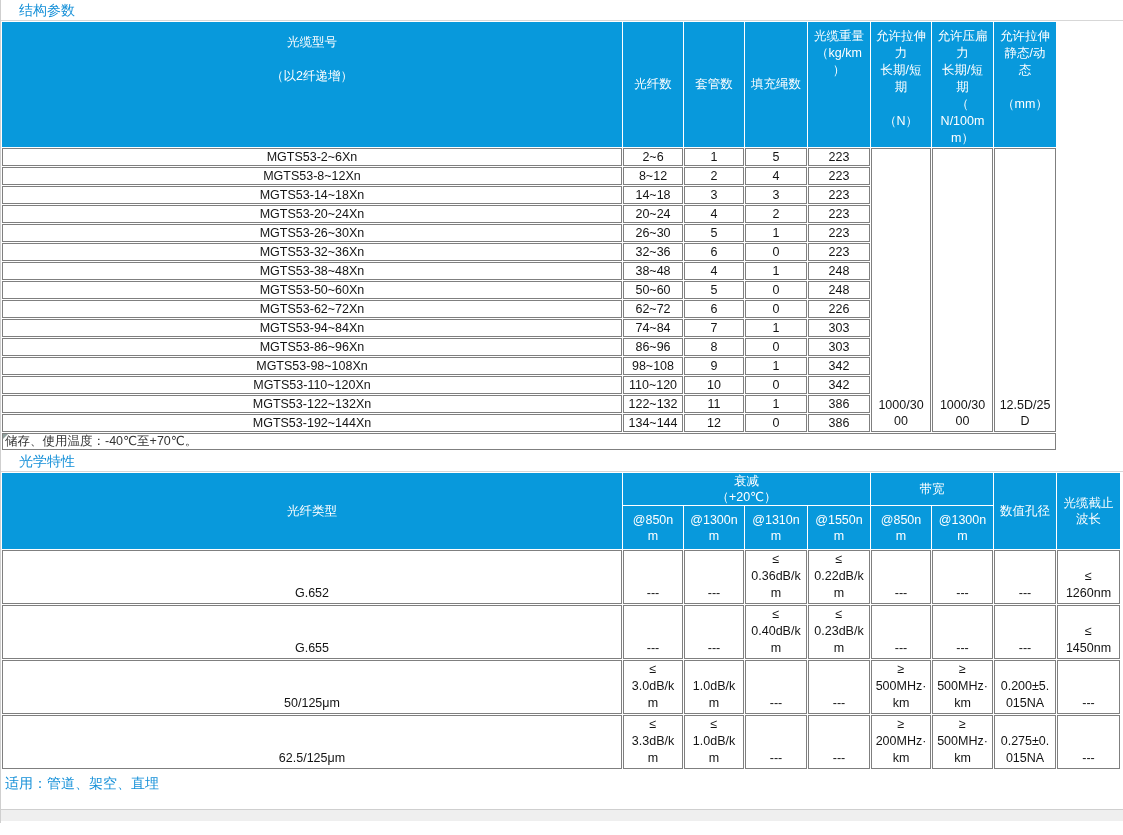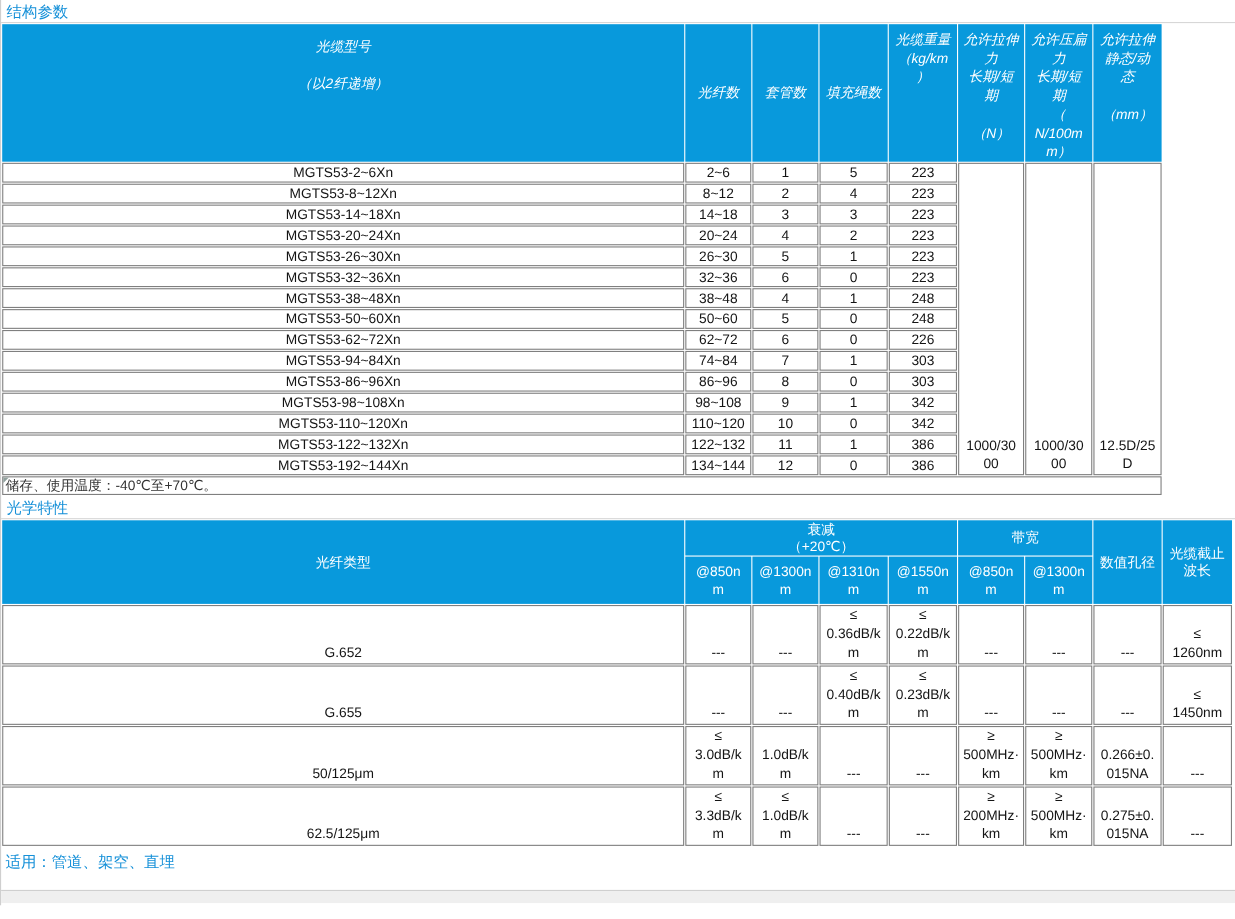--- a/index.html
+++ b/index.html
@@ -8,21 +8,21 @@
     background:#ffffff;
     font-family:"Liberation Sans","DejaVu Sans",sans-serif;
     color:#141414;
   }
   .page { border-left:1px solid #cfcfcf; min-height:823px; }
 
   .section-title {
     color:#1590d8;
     font-size:14px;
     line-height:16px;
-    padding:2px 4px 2px 5px;
+    padding:2px 4px 2px 18px;
     border-bottom:1px solid #d7d7d7;
   }
 
   table.spec-table {
     border-collapse:separate;
     border-spacing:1px;
     table-layout:fixed;
   }
   table.spec-table th, table.spec-table td { box-sizing:border-box; }
 
@@ -31,21 +31,21 @@
     background:#0899dc;
     color:#ffffff;
     font-weight:normal;
     font-size:12.5px;
     text-align:center;
     vertical-align:middle;
     white-space:pre-line;
     padding:0 1px;
   }
   .t1 th { line-height:17px; }
-  .t1 thead tr { height:104px;font-style:italic; }
+  .t1 thead tr { height:104px; }
   .t1 th.h-model  { vertical-align:top; padding-top:12px; }
   .t1 th.h-top    { vertical-align:top; padding-top:6px; }
 
   
   table.spec-table td {
     border:1px solid #7f7f7f;
     background:#ffffff;
     font-size:12.5px;
     text-align:center;
     padding:0 1px;
@@ -345,21 +345,21 @@
           <td>1.0dB/k
 m</td>
           <td>---</td>
           <td>---</td>
           <td>≥
 500MHz·
 km</td>
           <td>≥
 500MHz·
 km</td>
-          <td>0.266±0.
+          <td>0.200±5.
 015NA</td>
           <td>---</td>
         </tr>
         <tr>
           <td>62.5/125μm</td>
           <td>≤
 3.3dB/k
 m</td>
           <td>≤
 1.0dB/k

